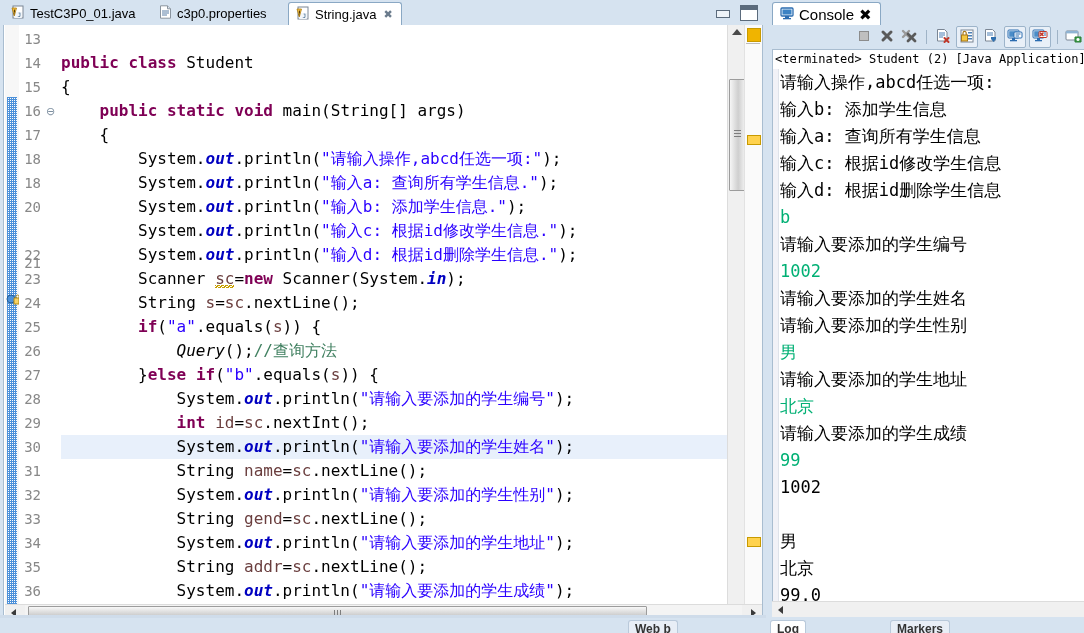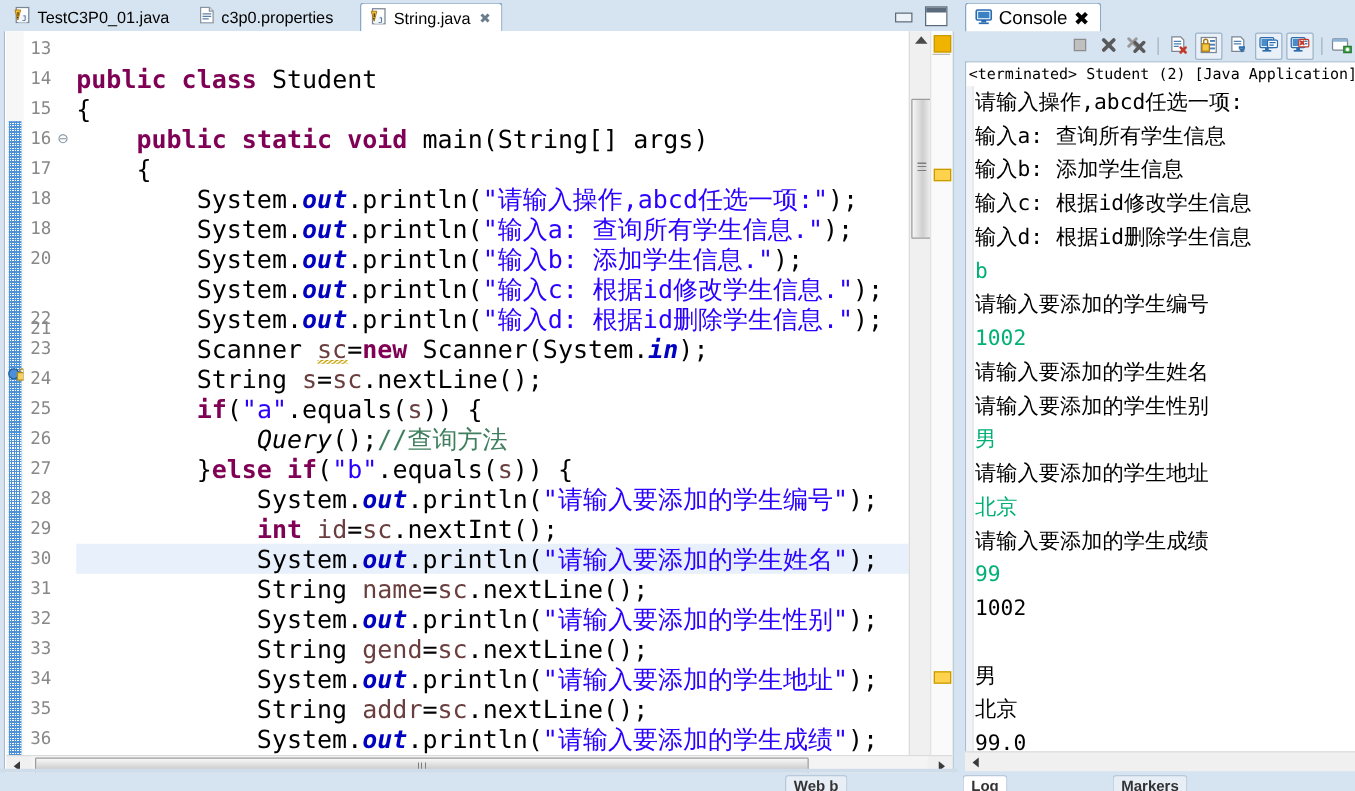--- a/index.html
+++ b/index.html
@@ -86,21 +86,21 @@
   .codearea{
     position:absolute;left:57px;top:0;right:35px;height:581px;
     overflow:hidden;background:#ffffff;
   }
   .curline{
     position:absolute;left:-57px;right:-35px;height:24px;background:#e8f0fb;
   }
   .cline{
     position:absolute;left:0;white-space:pre;
     font-family:"DejaVu Sans Mono","Liberation Mono",monospace;
-    font-size:20px;line-height:24px;height:24px;color:#000;
+    font-size:16px;line-height:24px;height:24px;color:#000;
   }
   .kw{color:#7f0055;font-weight:bold;}
   .str{color:#2a00ff;}
   .fld{color:#0000c0;font-style:italic;font-weight:bold;}
   .mth{color:#000;font-style:italic;}
   .cmt{color:#3f7f5f;}
   .loc{color:#6a3e3e;}
   .warnu{
     border-bottom:2px solid transparent;
     background-image:repeating-linear-gradient(135deg,#c8a000 0,#c8a000 1px,transparent 1px,transparent 2px);
@@ -476,22 +476,22 @@
               </g>
             </svg></span>
         </div>
       </div>
 
     <div class="console-body">
       <div class="cheader">&lt;terminated&gt; Student (2) [Java Application] D:\JDK\b</div>
       <div class="cgut"></div>
       <div class="clines" id="console-lines">
           <div class="cline2">请输入操作,abcd任选一项:</div>
+          <div class="cline2">输入b: 添加学生信息</div>
           <div class="cline2">输入a: 查询所有学生信息</div>
-          <div class="cline2">输入b: 添加学生信息</div>
           <div class="cline2">输入c: 根据id修改学生信息</div>
           <div class="cline2">输入d: 根据id删除学生信息</div>
           <div class="cline2 inp">b</div>
           <div class="cline2">请输入要添加的学生编号</div>
           <div class="cline2 inp">1002</div>
           <div class="cline2">请输入要添加的学生姓名</div>
           <div class="cline2">请输入要添加的学生性别</div>
           <div class="cline2 inp">男</div>
           <div class="cline2">请输入要添加的学生地址</div>
           <div class="cline2 inp">北京</div>

